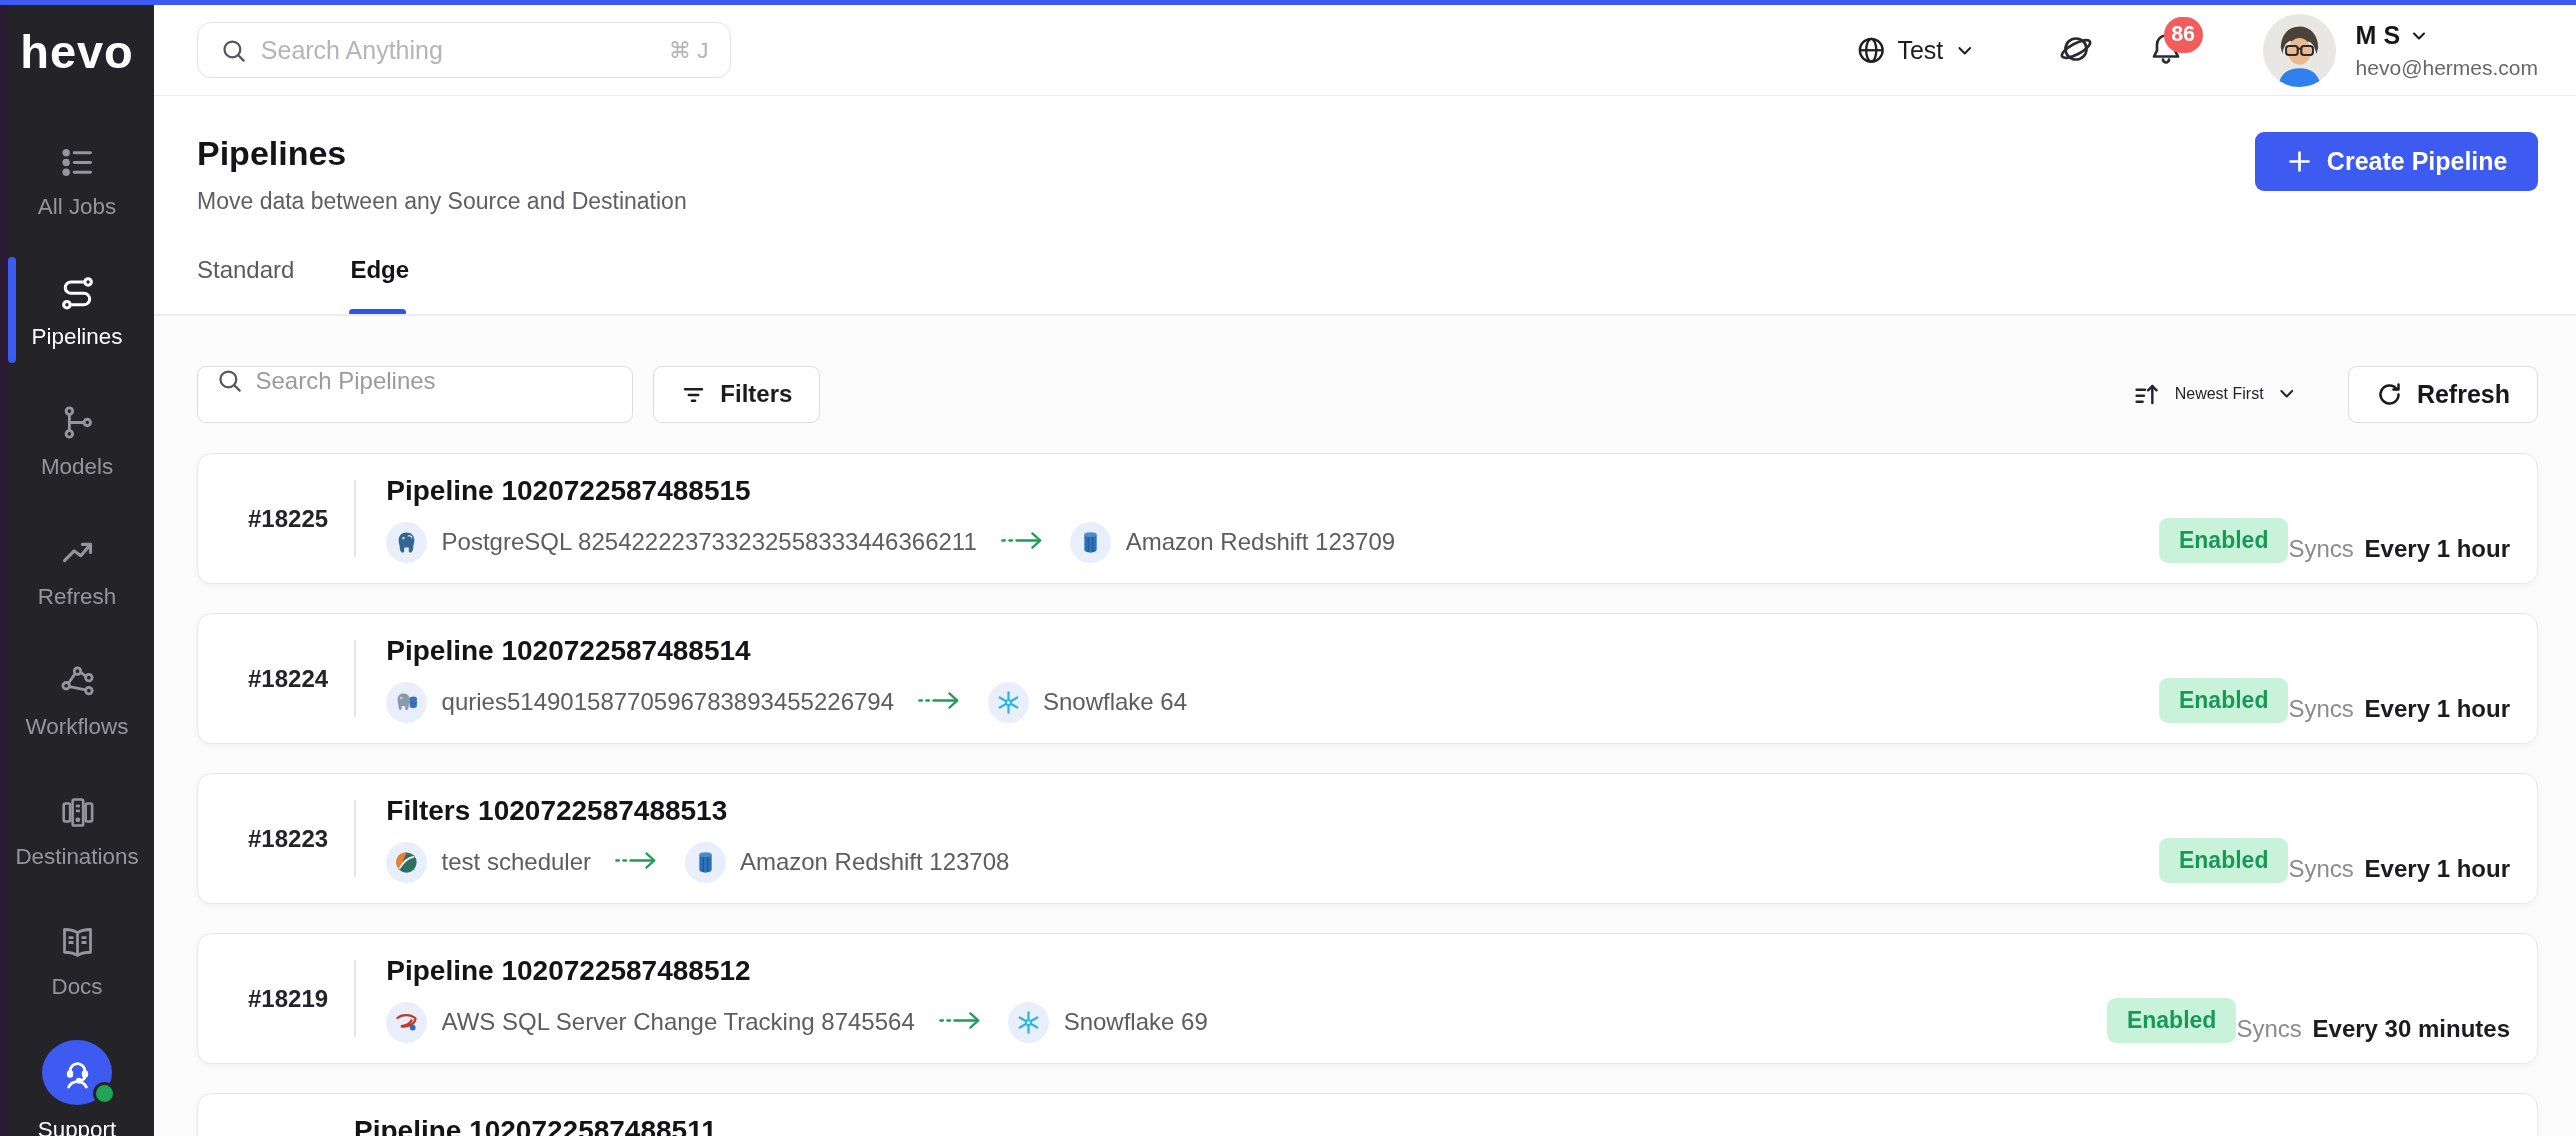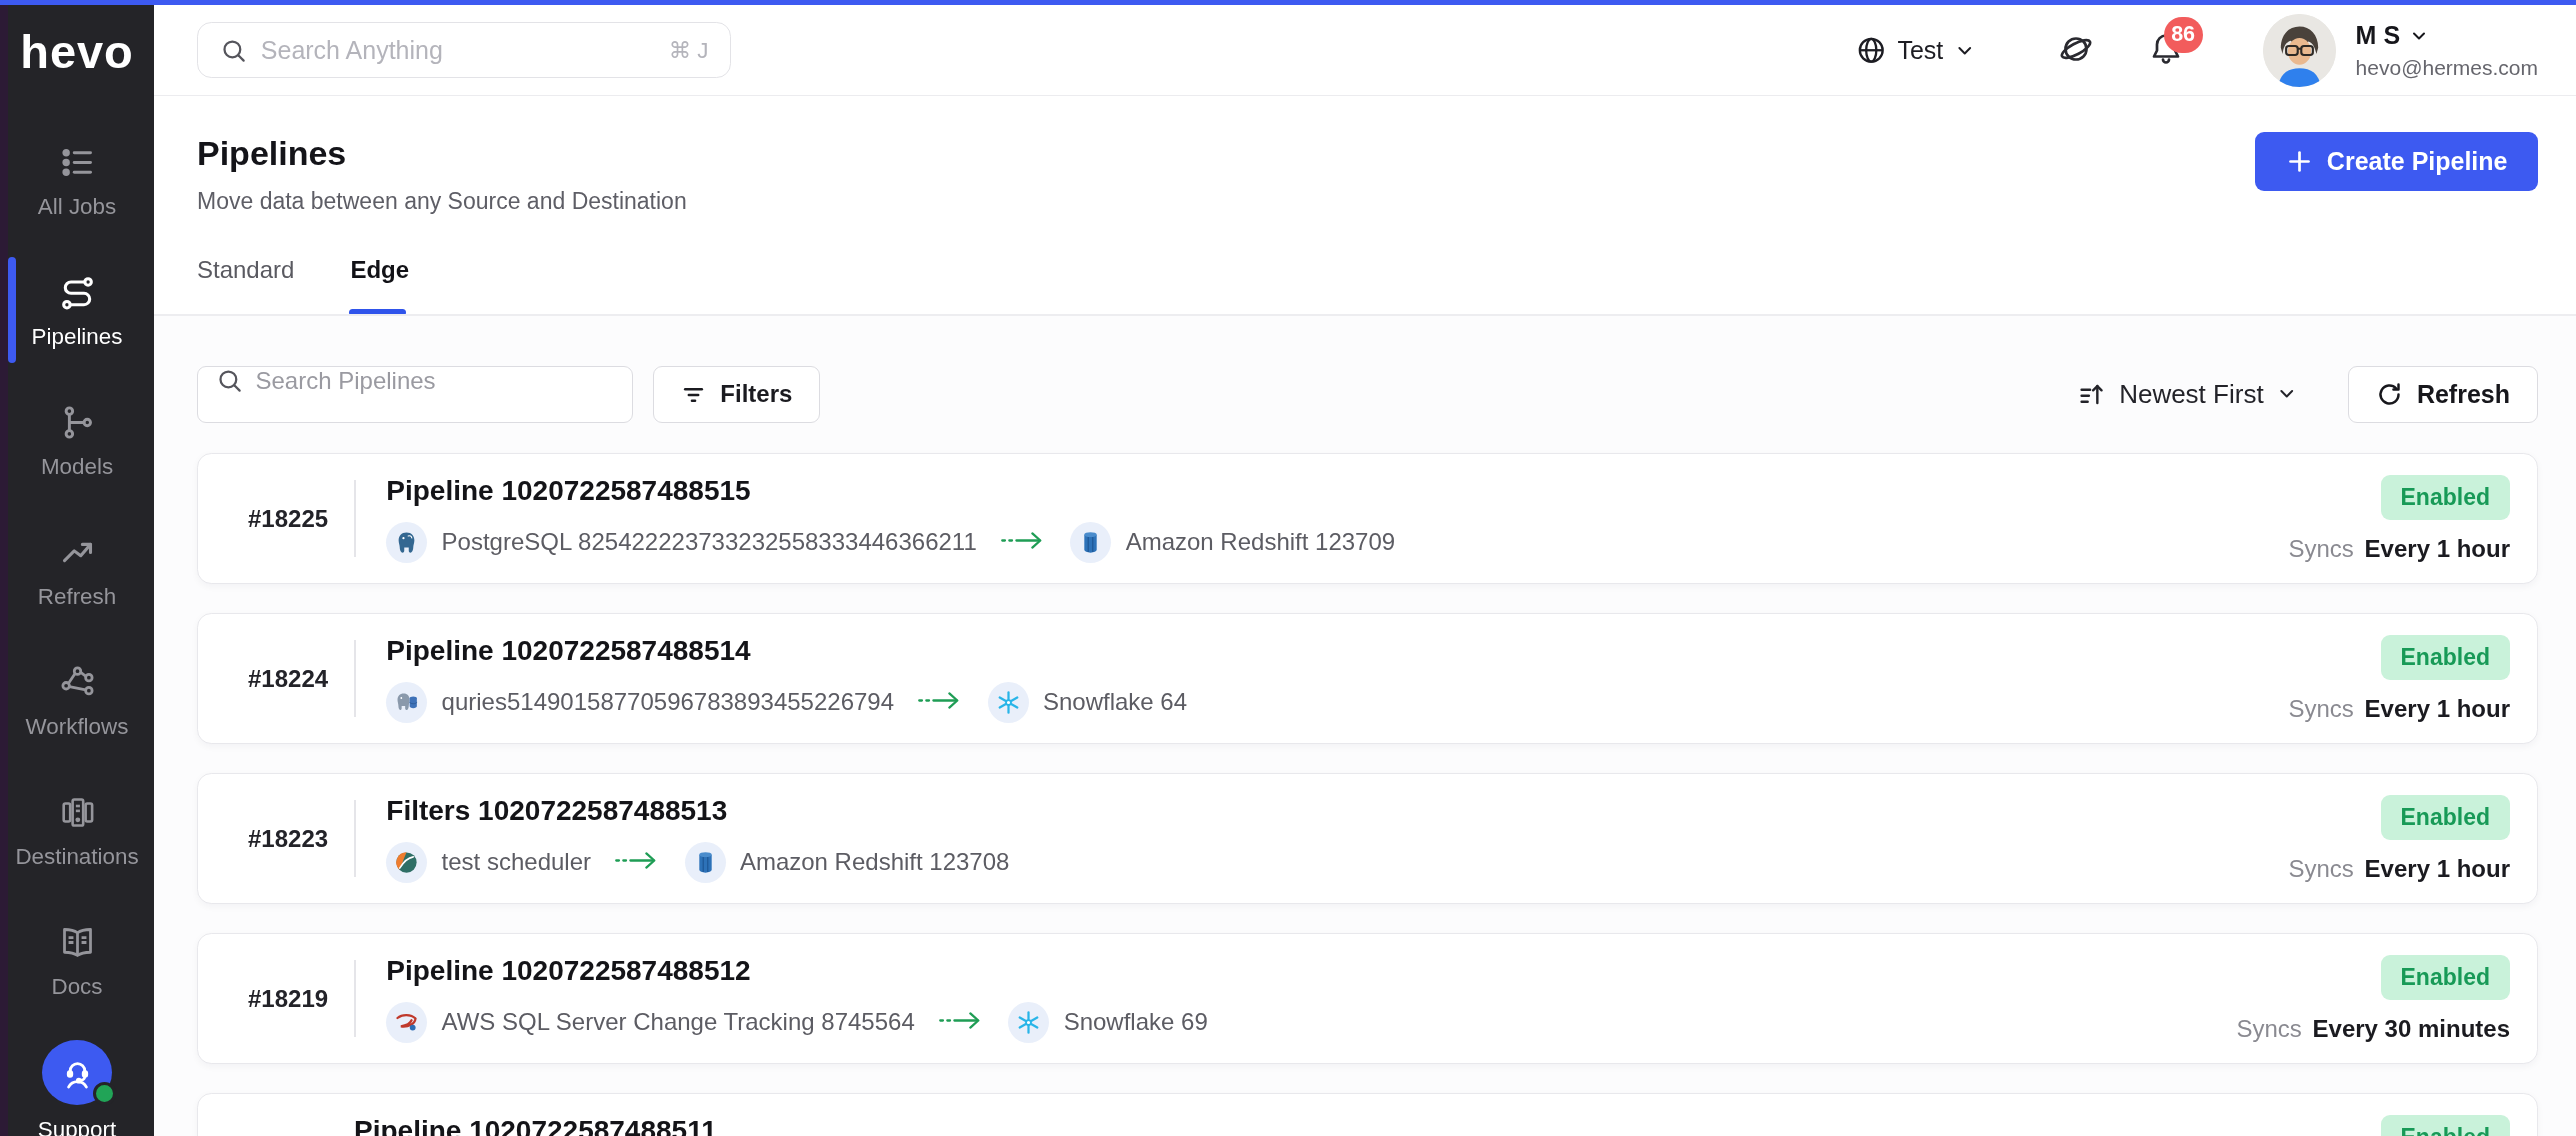--- a/index.html
+++ b/index.html
@@ -82,21 +82,21 @@
     display:flex; align-items:flex-start; padding:0 18px; gap:12.5px; color:#8d8d94; }
   .pipe-search svg { width:27px; height:27px; flex:0 0 27px; }
   .pipe-search input { flex:1; border:none; outline:none; font-size:24px; color:#3a3a40;
     font-family:"Liberation Sans", sans-serif; background:transparent; }
   .pipe-search input::placeholder { color:#9a9aa1; }
   .filters-btn { margin-left:20px; height:57px; padding:0 27px; background:#fff; border:1.8px solid #dcdce1;
     border-radius:9px; display:flex; align-items:center; gap:14.3px; font-size:24px; font-weight:700;
     color:#1b1b20; cursor:pointer; font-family:"Liberation Sans", sans-serif; }
   .filters-btn svg { width:25px; height:25px; }
   .toolbar-right { margin-left:auto; display:flex; align-items:center; }
-  .sort-ctl { display:flex; align-items:center; gap:12.5px; font-size:26px; color:#232329; cursor:pointer; }
+  .sort-ctl { display:flex; align-items:center; gap:12.5px; font-size:16px; color:#232329; cursor:pointer; }
   .sort-ctl svg.sort-ic { width:29px; height:29px; }
   .sort-ctl svg.chev { width:21.5px; height:21.5px; }
   .refresh-btn { margin-left:50px; height:57px; padding:0 27px; background:#fff; border:1.8px solid #dcdce1;
     border-radius:9px; display:flex; align-items:center; gap:14.3px; font-size:25px; font-weight:700;
     color:#17171c; cursor:pointer; font-family:"Liberation Sans", sans-serif; }
   .refresh-btn svg { width:27px; height:27px; }
 
   
   .rows { margin-top:30.5px; }
   .row-card { position:relative; height:131px; background:#fff; border:1.8px solid #e8e8ec; border-radius:14.3px;
@@ -106,21 +106,21 @@
   .row-vdiv { width:1.8px; height:77px; background:#e5e5e9; margin-right:30.5px; }
   .row-main { display:flex; flex-direction:column; justify-content:space-between; height:88px; }
   .row-title { font-size:28px; font-weight:700; color:#141418; }
   .row-srcdst { display:flex; align-items:center; gap:14.3px; }
   .conn-ic { width:41px; height:41px; border-radius:50%; background:#e9effa; display:flex;
     align-items:center; justify-content:center; }
   .conn-ic svg { width:27px; height:27px; }
   .conn-label { font-size:24px; color:#5c5c63; }
   .flow-arrow { margin:0 9px; }
   .flow-arrow svg { width:47px; height:23px; }
-  .row-right { margin-left:auto; display:flex; flex-direction:column; align-items:flex-end;
+  .row-right { margin-left:auto; display:flex; flex-direction:row; align-items:flex-end;
     justify-content:space-between; height:88px; }
   .status-badge { background:#c9f2da; color:#189a57; font-size:23px; font-weight:700;
     padding:9px 20px; border-radius:9px; }
   .sync-line { font-size:24px; color:#8a8a91; display:flex; gap:10.8px; }
   .sync-line b { color:#1b1b20; font-weight:700; }
 </style>
 </head>
 <body>
 
 <div class="top-strip" data-name="window-loading-bar"></div>

